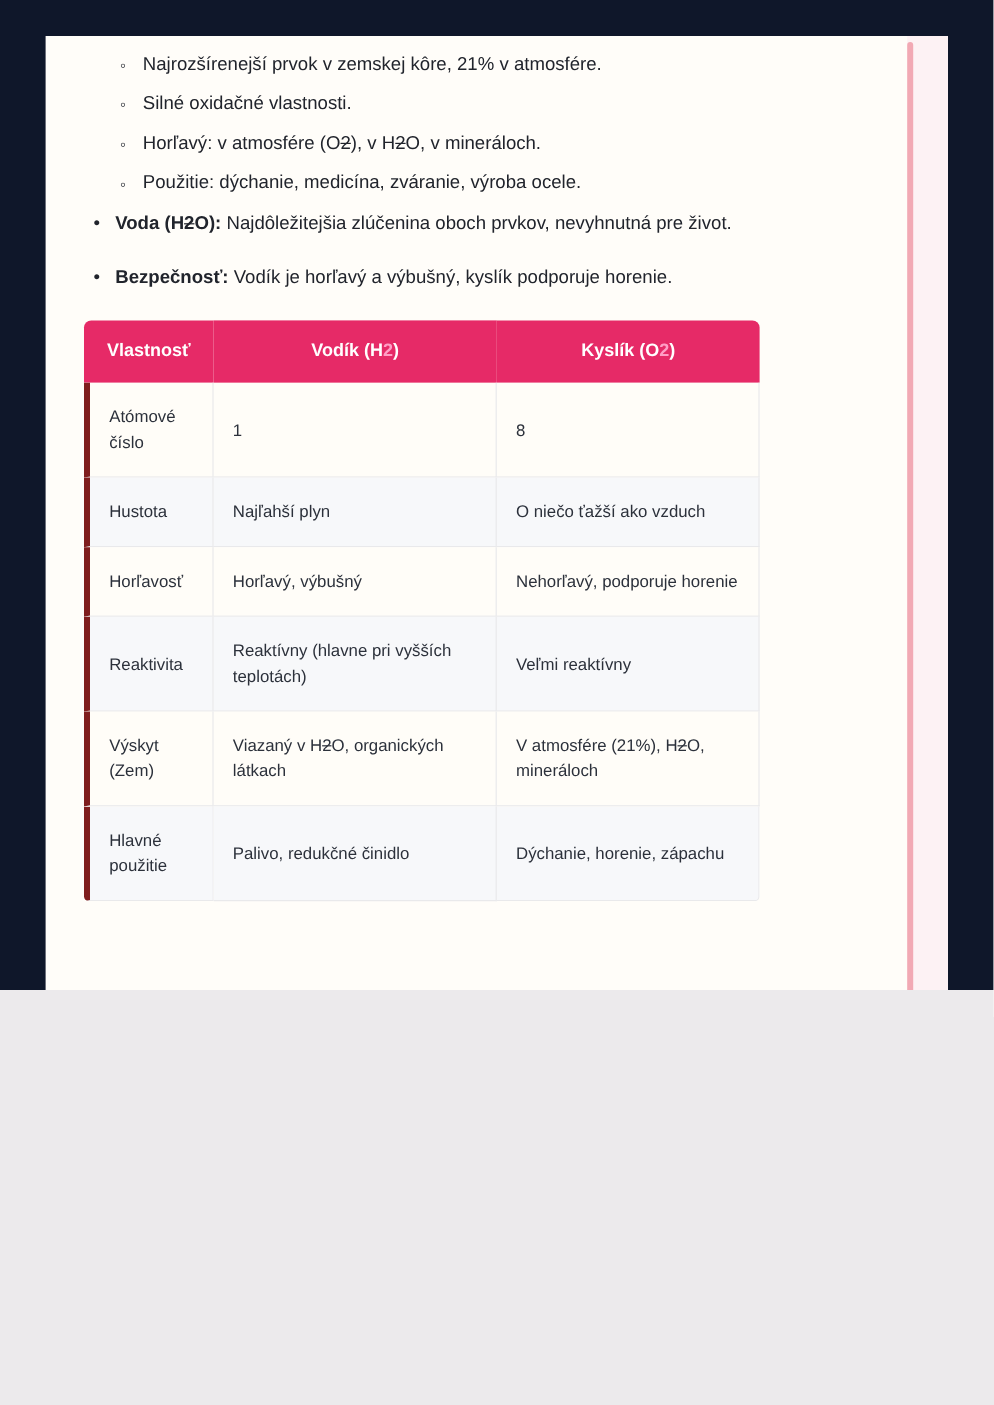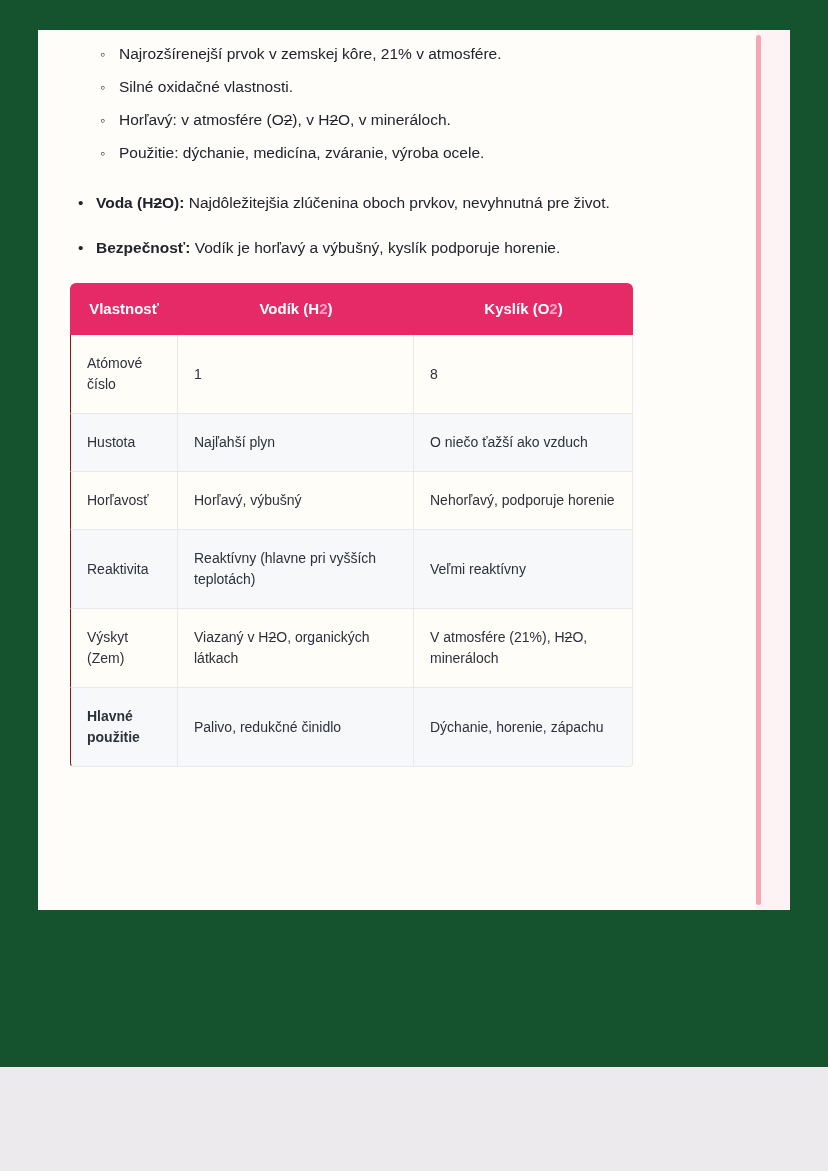--- a/index.html
+++ b/index.html
@@ -2,22 +2,22 @@
 <html><head>
 <meta charset="utf-8">
 <style>
   * { margin: 0; padding: 0; box-sizing: border-box; }
   html, body { background: #eceaec; }
   body { font-family: "Liberation Sans", "DejaVu Sans", sans-serif; }
 
   .viewport {
     position: relative;
     width: 828px;
-    height: 1067px;
-    background: #14532d;
+    height: 825px;
+    background: #0f172a;
     overflow: hidden;
     margin: 0 auto;
     padding-left: 31px;
   }
 
   .card {
     position: absolute;
     left: 38px;
     top: 30px;
     width: 752px;
@@ -57,21 +57,21 @@
     max-width: 620px;
   }
   .sub-list li::before {
     content: "\25E6";
     position: absolute;
     left: 0;
     top: 0;
     font-size: 14px;
   }
 
-  .main-list { margin-left: 40px; margin-top: 30px; }
+  .main-list { margin-left: 40px; margin-top: 14px; }
   .main-list li {
     position: relative;
     padding-left: 18px;
     margin-bottom: 25px;
     font-size: 15.5px;
     line-height: 20px;
     max-width: 660px;
   }
   .main-list li::before {
     content: "\2022";
@@ -104,24 +104,24 @@
   .cmp-table thead th:first-child { border-top-left-radius: 6px; }
   .cmp-table thead th:last-child  { border-top-right-radius: 6px; }
   .cmp-table th .seg-sub { color: #ff9ec5; }
   .cmp-table td {
     padding: 18px 16px;
     line-height: 21px;
     vertical-align: middle;
     border-bottom: 1px solid #e9e9eb;
     border-right: 1px solid #e9e9eb;
   }
-  .cmp-table td:first-child { border-left: 1px solid #7f1d1d; }
+  .cmp-table td:first-child { border-left: 5px solid #7f1d1d; }
   .cmp-table tbody tr:nth-child(odd)  { background: #fffdf8; }
   .cmp-table tbody tr:nth-child(even) { background: #f7f8fa; }
-  .cmp-table tbody tr:last-child td:first-child { border-bottom-left-radius: 4px; font-weight: bold; }
+  .cmp-table tbody tr:last-child td:first-child { border-bottom-left-radius: 4px; }
   .cmp-table tbody tr:last-child td:last-child  { border-bottom-right-radius: 4px; }
 
   .footer-note {
     position: absolute;
     top: 1102px;
     right: 51px;
     font-size: 15px;
     color: #9aa0a8;
   }
 </style>

